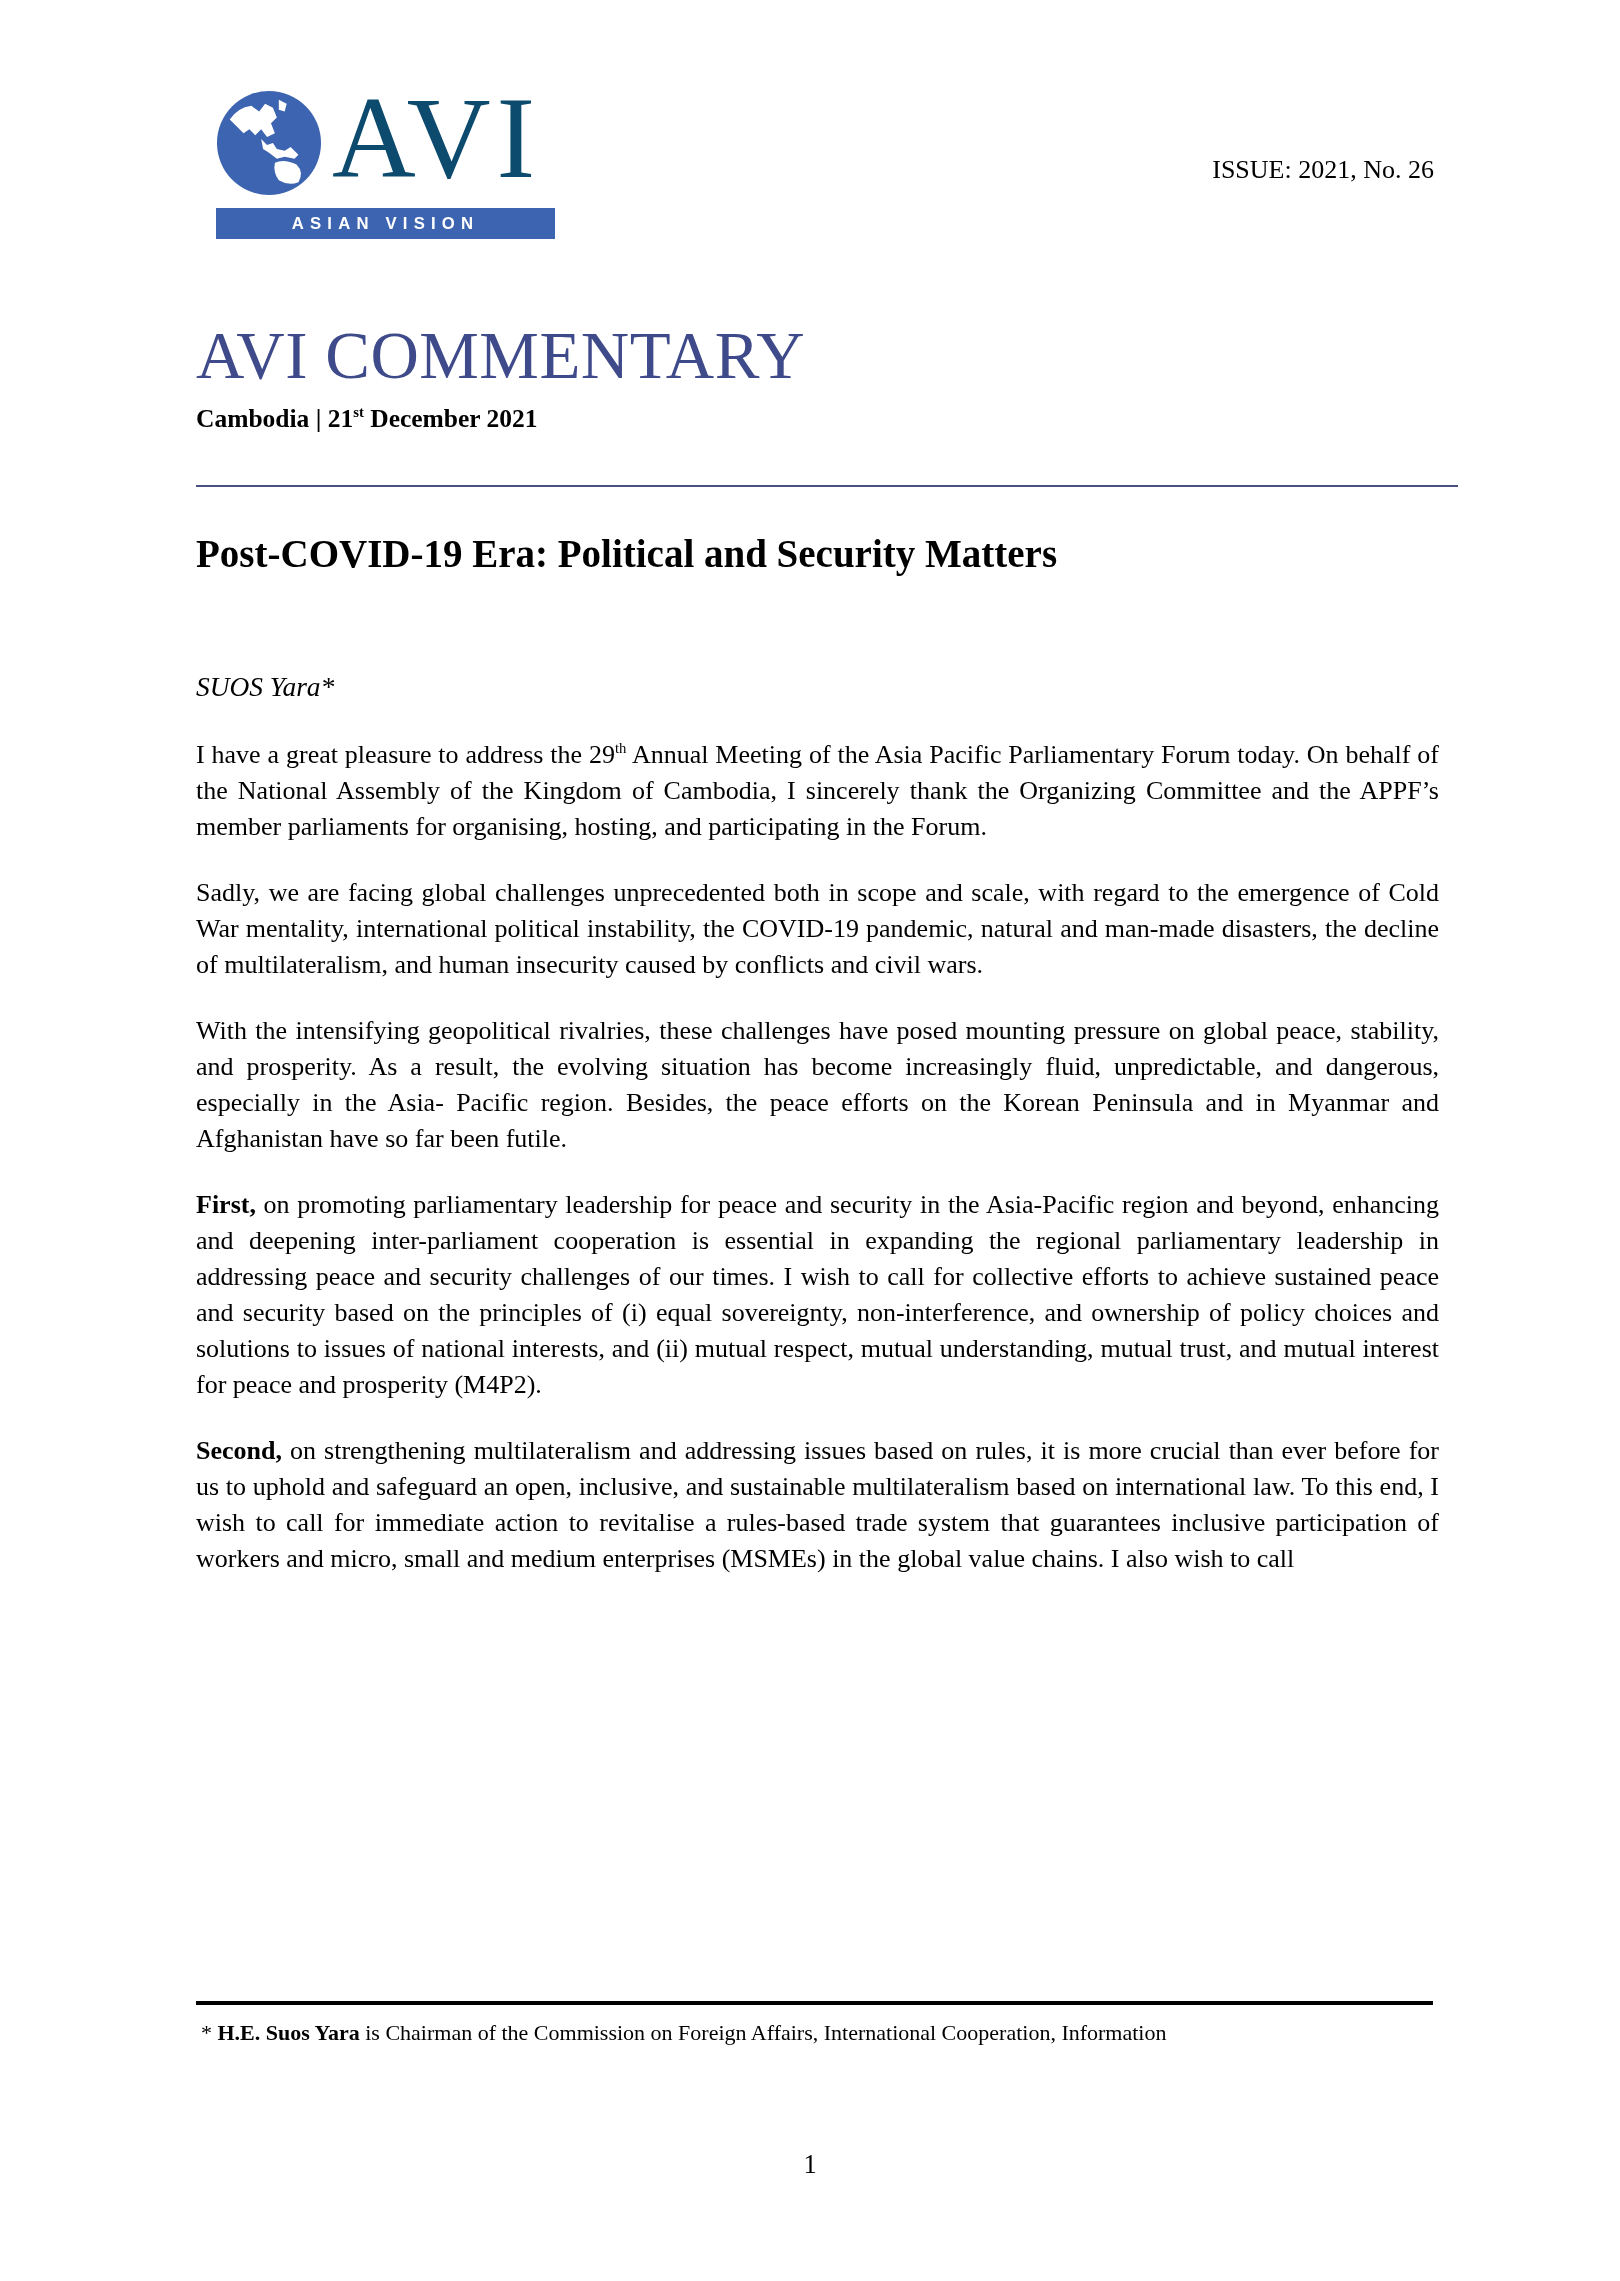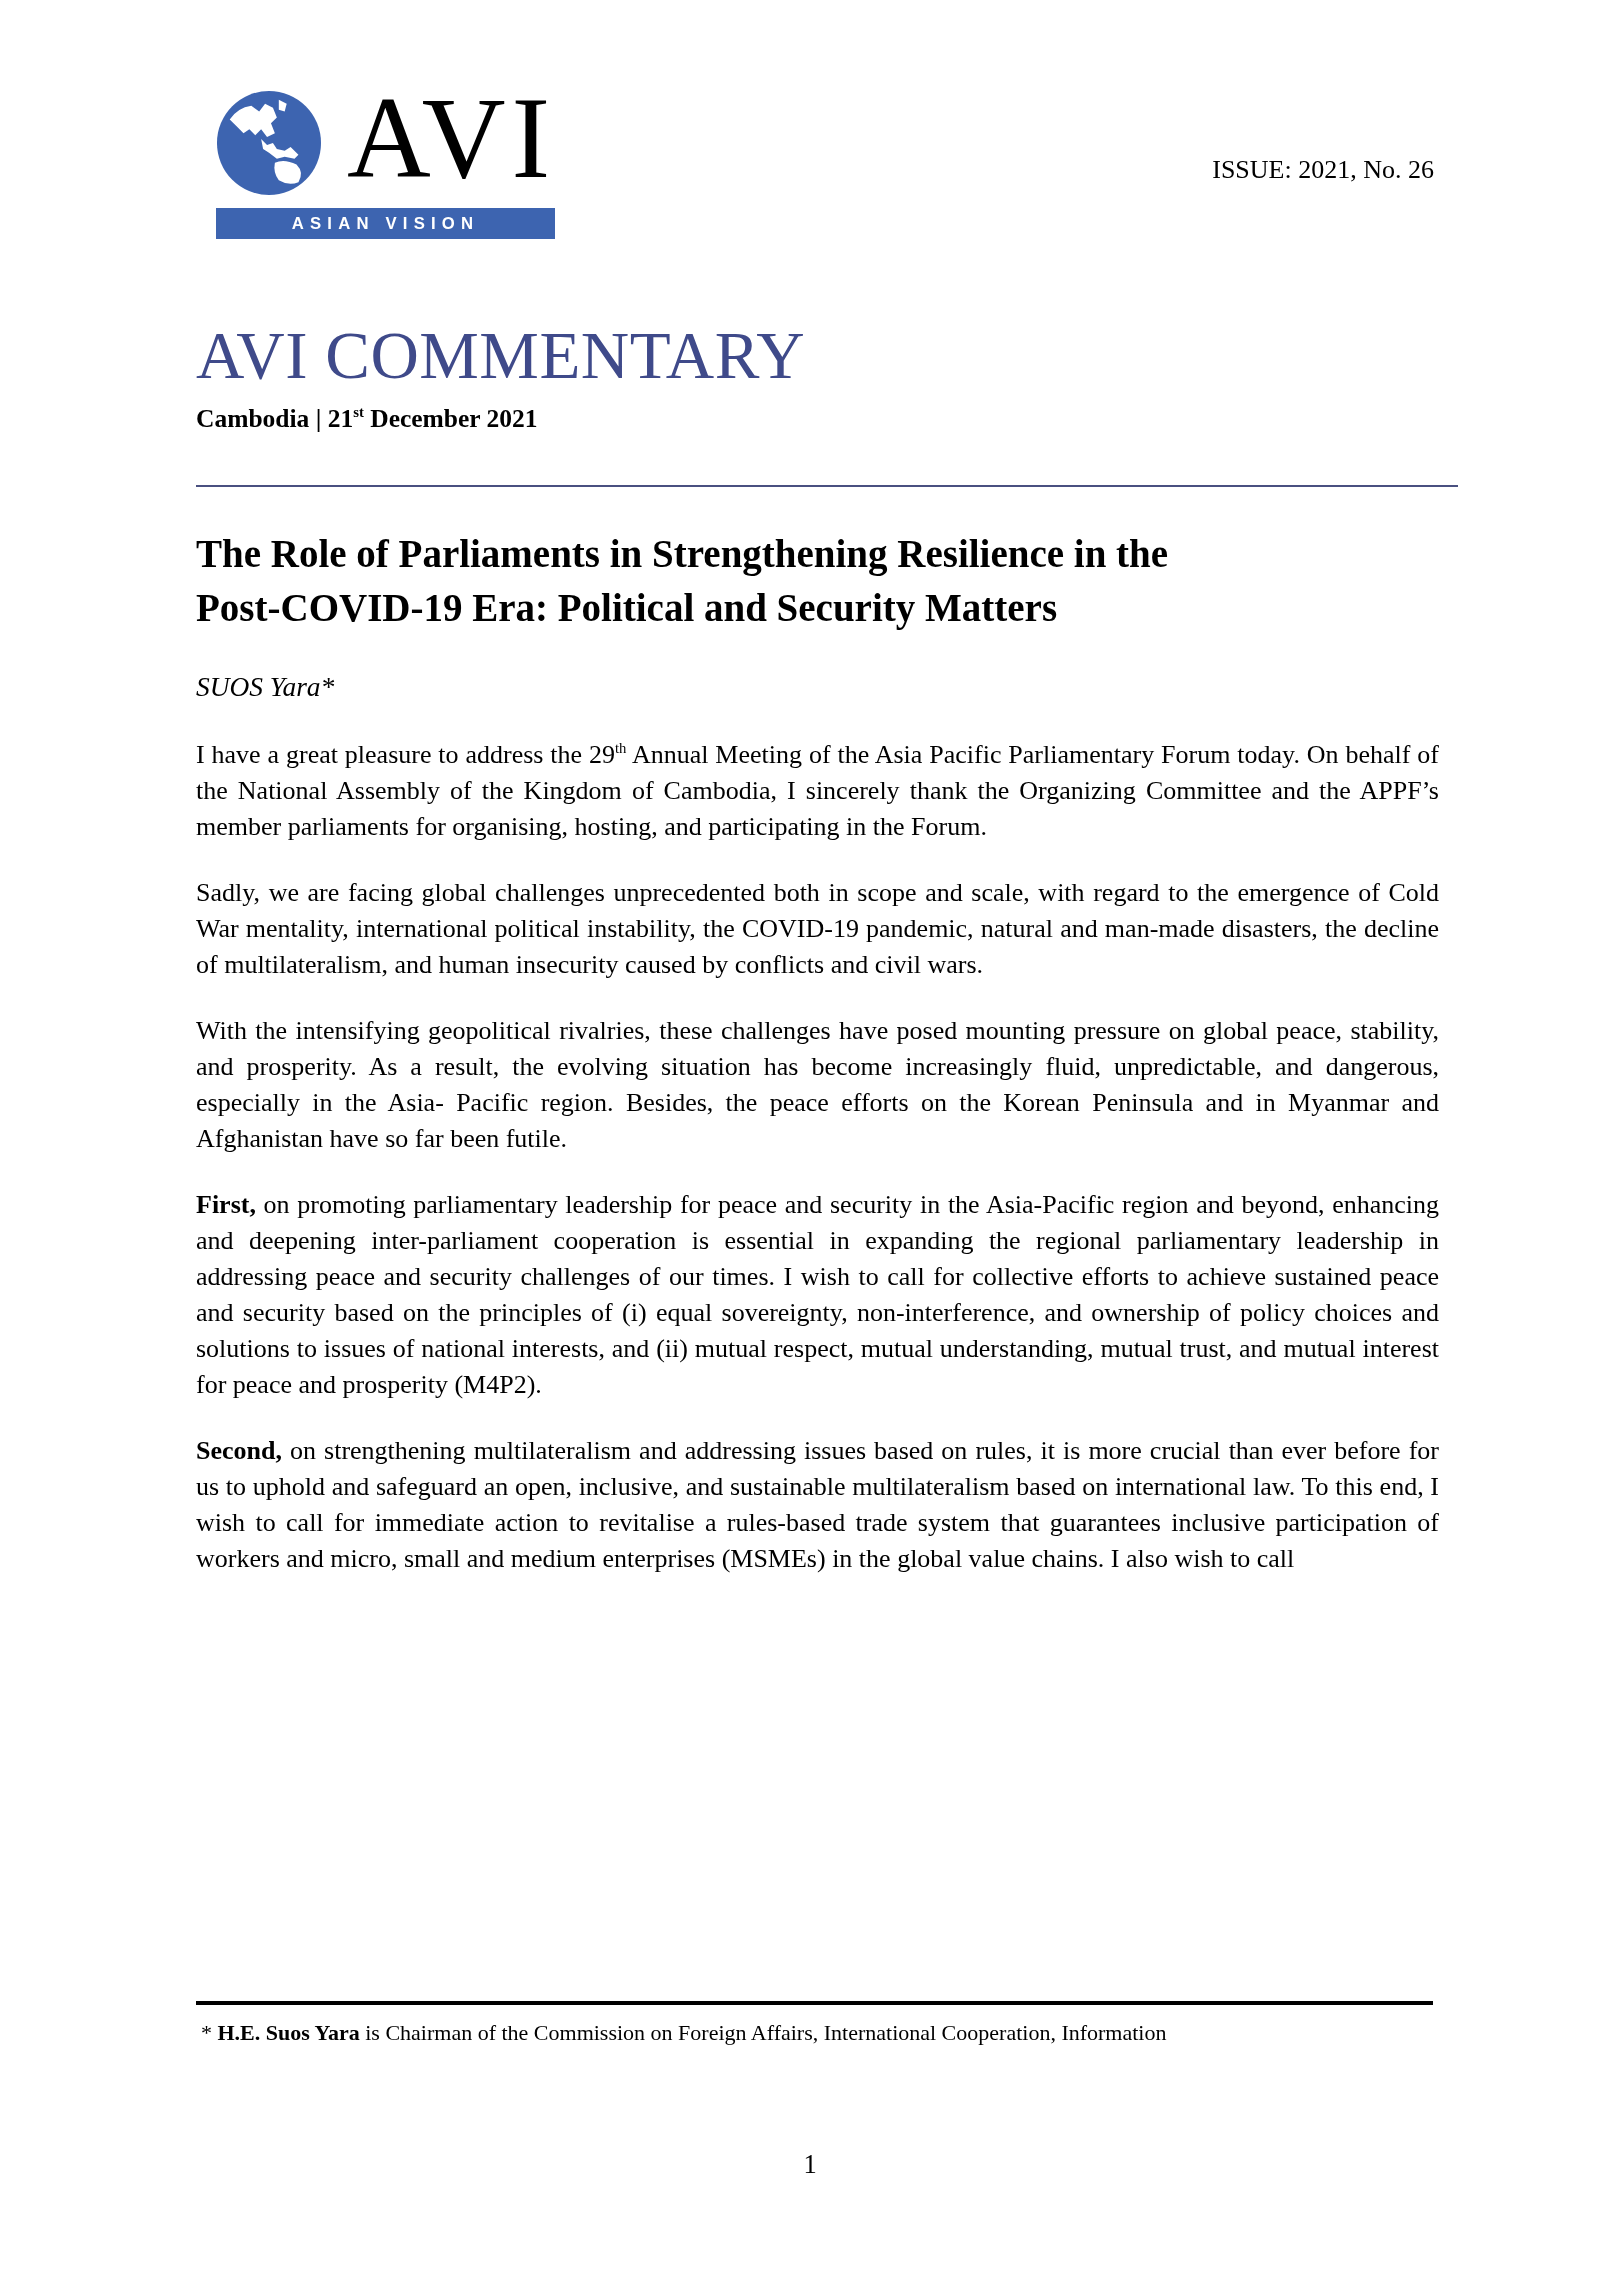--- a/index.html
+++ b/index.html
@@ -3,22 +3,22 @@
 <meta charset="utf-8">
 <style>
   html, body { margin: 0; padding: 0; background: #ffffff; }
   body { width: 1620px; height: 2282px; position: relative; overflow: hidden;
          font-family: "Liberation Serif", "DejaVu Serif", serif; color: #000; }
   .abs { position: absolute; }
 
   
   .logo { left: 216px; top: 90px; width: 339px; height: 149px; }
   .globe { position: absolute; left: 0; top: 0; width: 106px; height: 106px; }
-  .logo-letters { position: absolute; left: 131px; top: -9.8px; font-family: "Liberation Serif", serif;
-                  font-size: 116px; line-height: 116px; color: #000000; letter-spacing: 5.9px; font-weight: normal; }
+  .logo-letters { position: absolute; left: 116px; top: -9.8px; font-family: "Liberation Serif", serif;
+                  font-size: 116px; line-height: 116px; color: #0c4a6e; letter-spacing: 5.9px; font-weight: normal; }
   .logo-banner { position: absolute; left: 0; top: 118px; width: 339px; height: 31px; background: #3d64b0;
                  color: #fff; font-family: "Liberation Sans", "DejaVu Sans", sans-serif; font-weight: bold;
                  font-size: 16.7px; letter-spacing: 6.2px; line-height: 31px; text-align: center; }
 
   .issue { right: 186px; top: 155px; font-size: 26px; font-weight: normal; }
 
   .series-title { left: 196px; top: 316px; font-size: 67px; line-height: 78px; color: #3f4a8a; letter-spacing: 0.5px; }
   .dateline { left: 196px; top: 402px; font-size: 25.5px; font-weight: bold; line-height: 33px; }
   .dateline sup { font-size: 14.7px; vertical-align: 9.8px; line-height: 0; }
 
@@ -55,21 +55,20 @@
 
 <div class="abs issue">ISSUE: 2021, No. 26</div>
 
 <div class="abs series-title">AVI COMMENTARY</div>
 
 <div class="abs dateline"><span>Cambodia</span><span> | </span><span>21</span><sup>st</sup><span> December 2021</span></div>
 
 <div class="abs divider"></div>
 
 <div class="abs article-title">
-  <div>The Role of Parliaments in Strengthening Resilience in the</div>
   <div>Post-COVID-19 Era: Political and Security Matters</div>
 </div>
 
 <div class="abs author">SUOS Yara*</div>
 
 <div class="abs body">
   <p><span>I have a great pleasure to address the 29</span><sup>th</sup><span> Annual Meeting of the Asia Pacific Parliamentary Forum today. On behalf of the National Assembly of the Kingdom of Cambodia, I sincerely thank the Organizing Committee and the APPF’s member parliaments for organising, hosting, and participating in the Forum.</span></p>
   <p>Sadly, we are facing global challenges unprecedented both in scope and scale, with regard to the emergence of Cold War mentality, international political instability, the COVID-19 pandemic, natural and man-made disasters, the decline of multilateralism, and human insecurity caused by conflicts and civil wars.</p>
   <p>With the intensifying geopolitical rivalries, these challenges have posed mounting pressure on global peace, stability, and prosperity. As a result, the evolving situation has become increasingly fluid, unpredictable, and dangerous, especially in the Asia- Pacific region. Besides, the peace efforts on the Korean Peninsula and in Myanmar and Afghanistan have so far been futile.</p>
   <p><b>First,</b><span> on promoting parliamentary leadership for peace and security in the Asia-Pacific region and beyond, enhancing and deepening inter-parliament cooperation is essential in expanding the regional parliamentary leadership in addressing peace and security challenges of our times. I wish to call for collective efforts to achieve sustained peace and security based on the principles of (i) equal sovereignty, non-interference, and ownership of policy choices and solutions to issues of national interests, and (ii) mutual respect, mutual understanding, mutual trust, and mutual interest for peace and prosperity (M4P2).</span></p>

